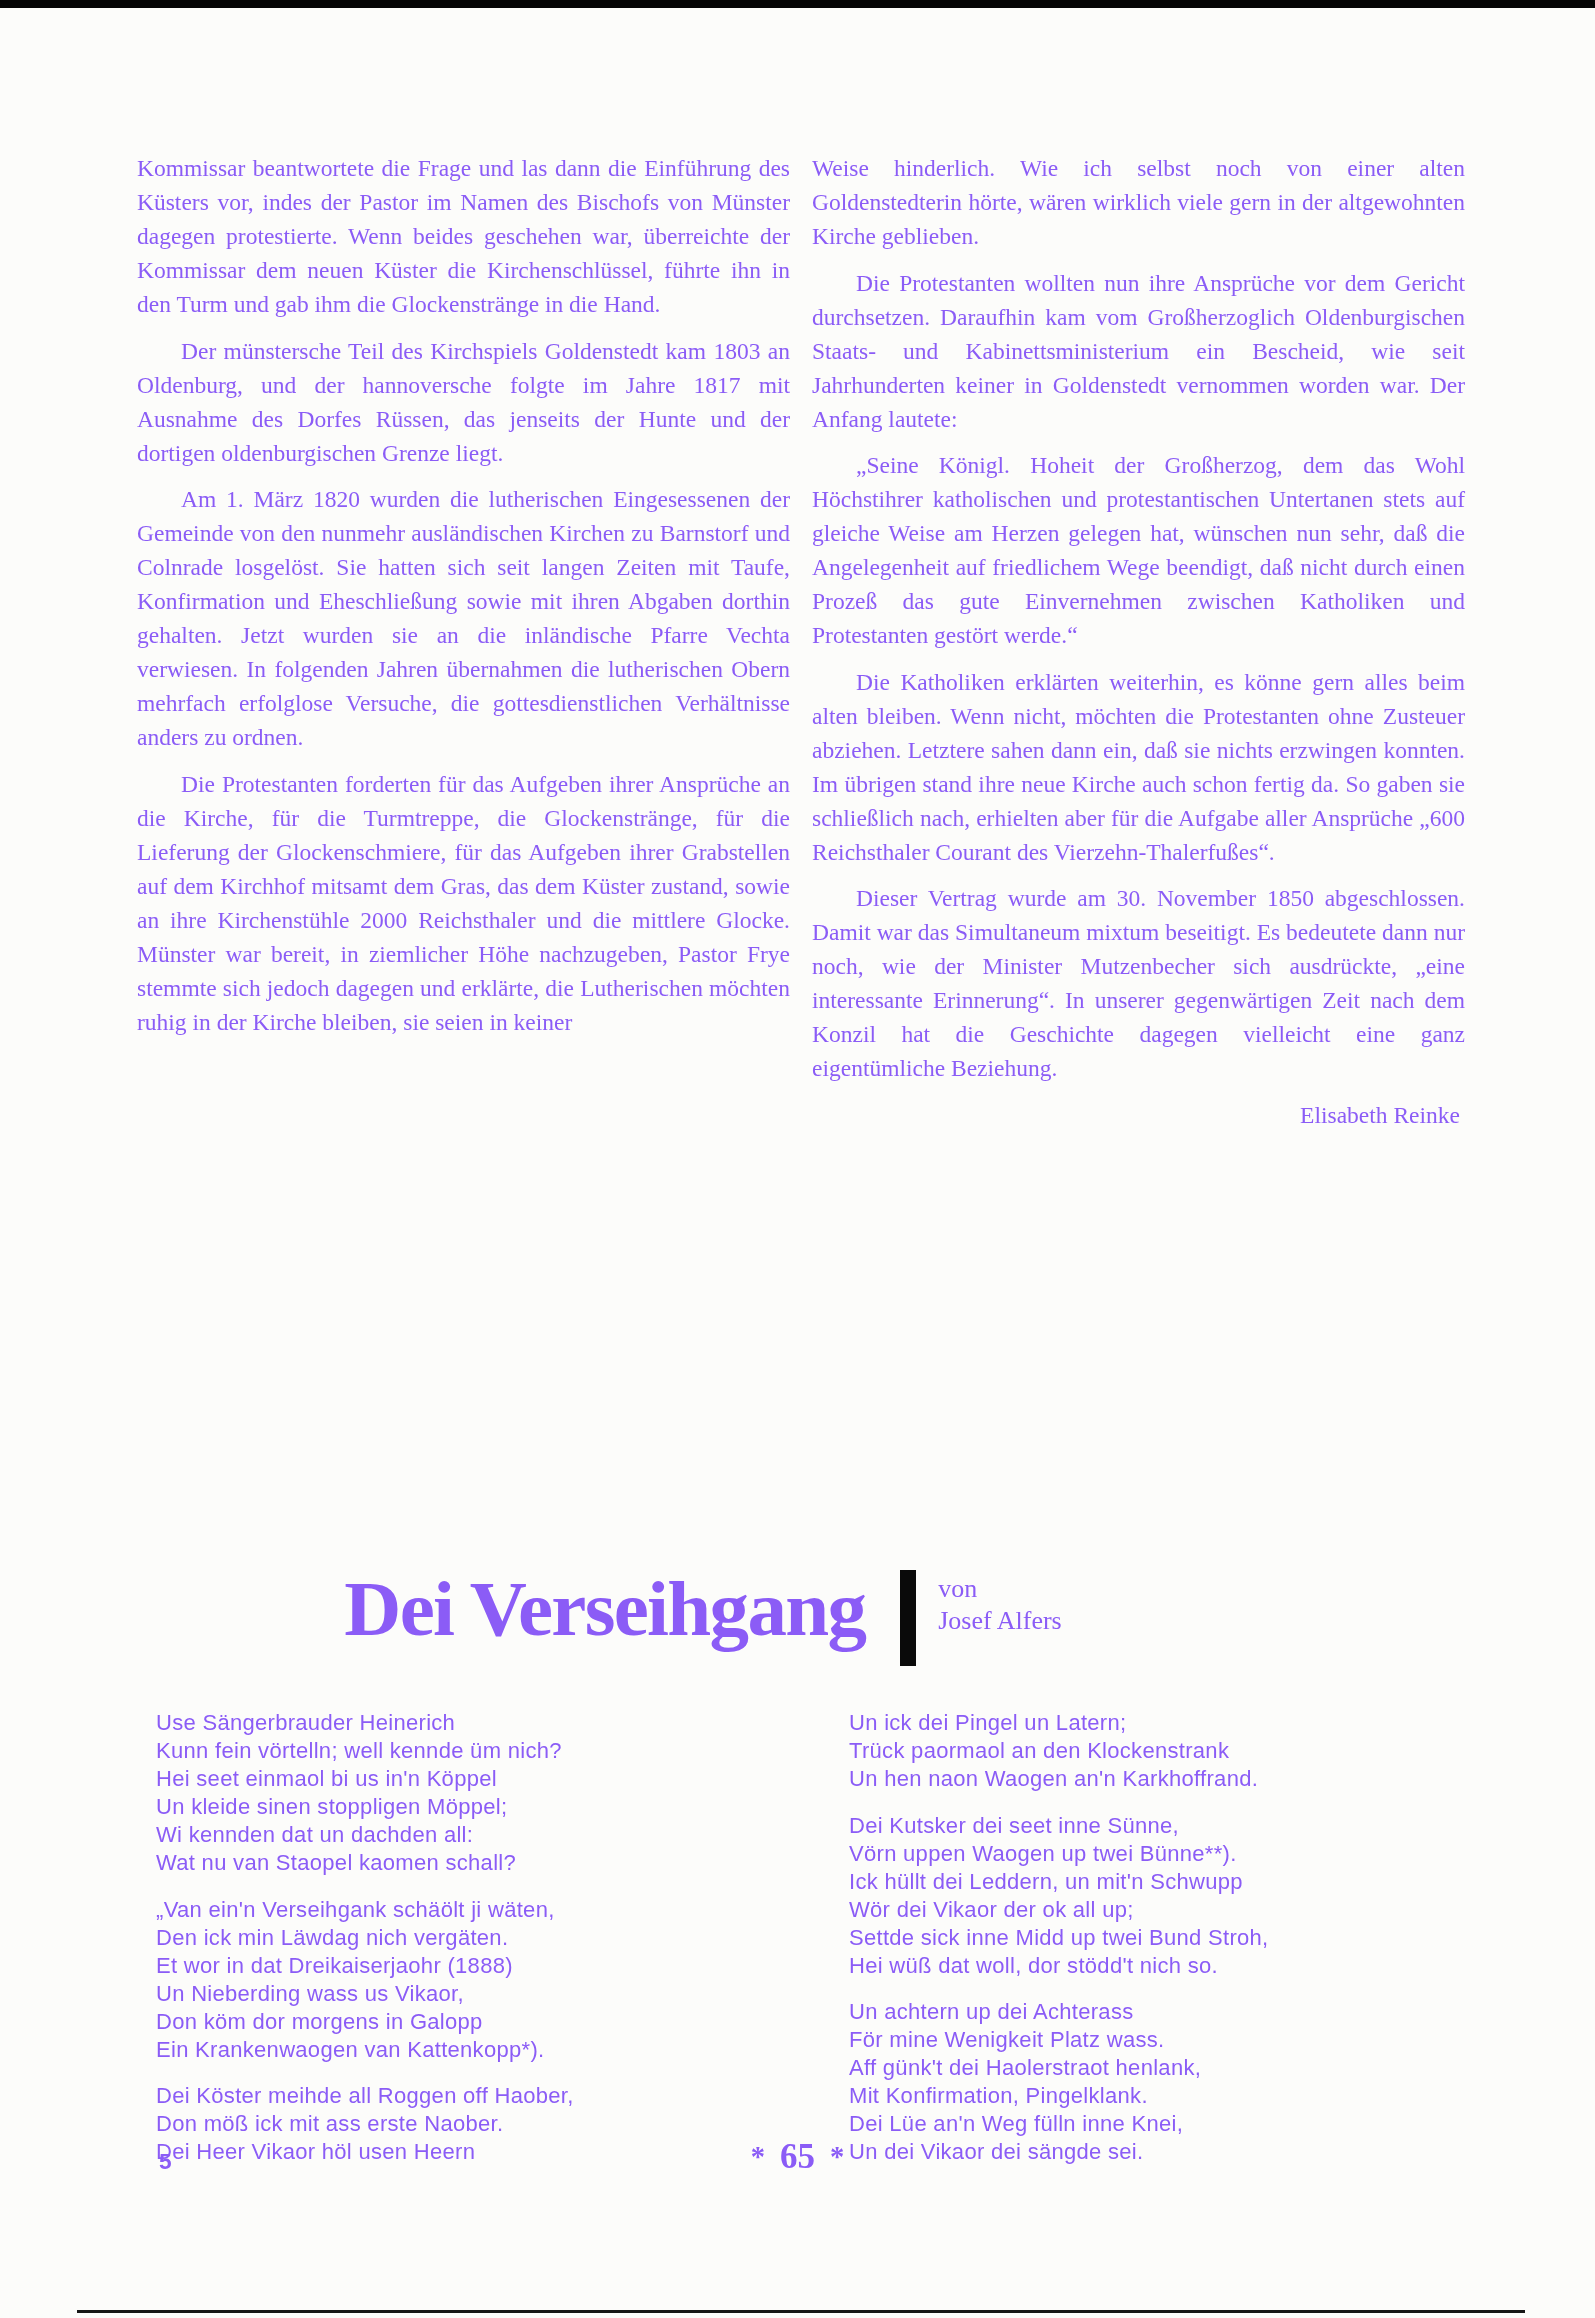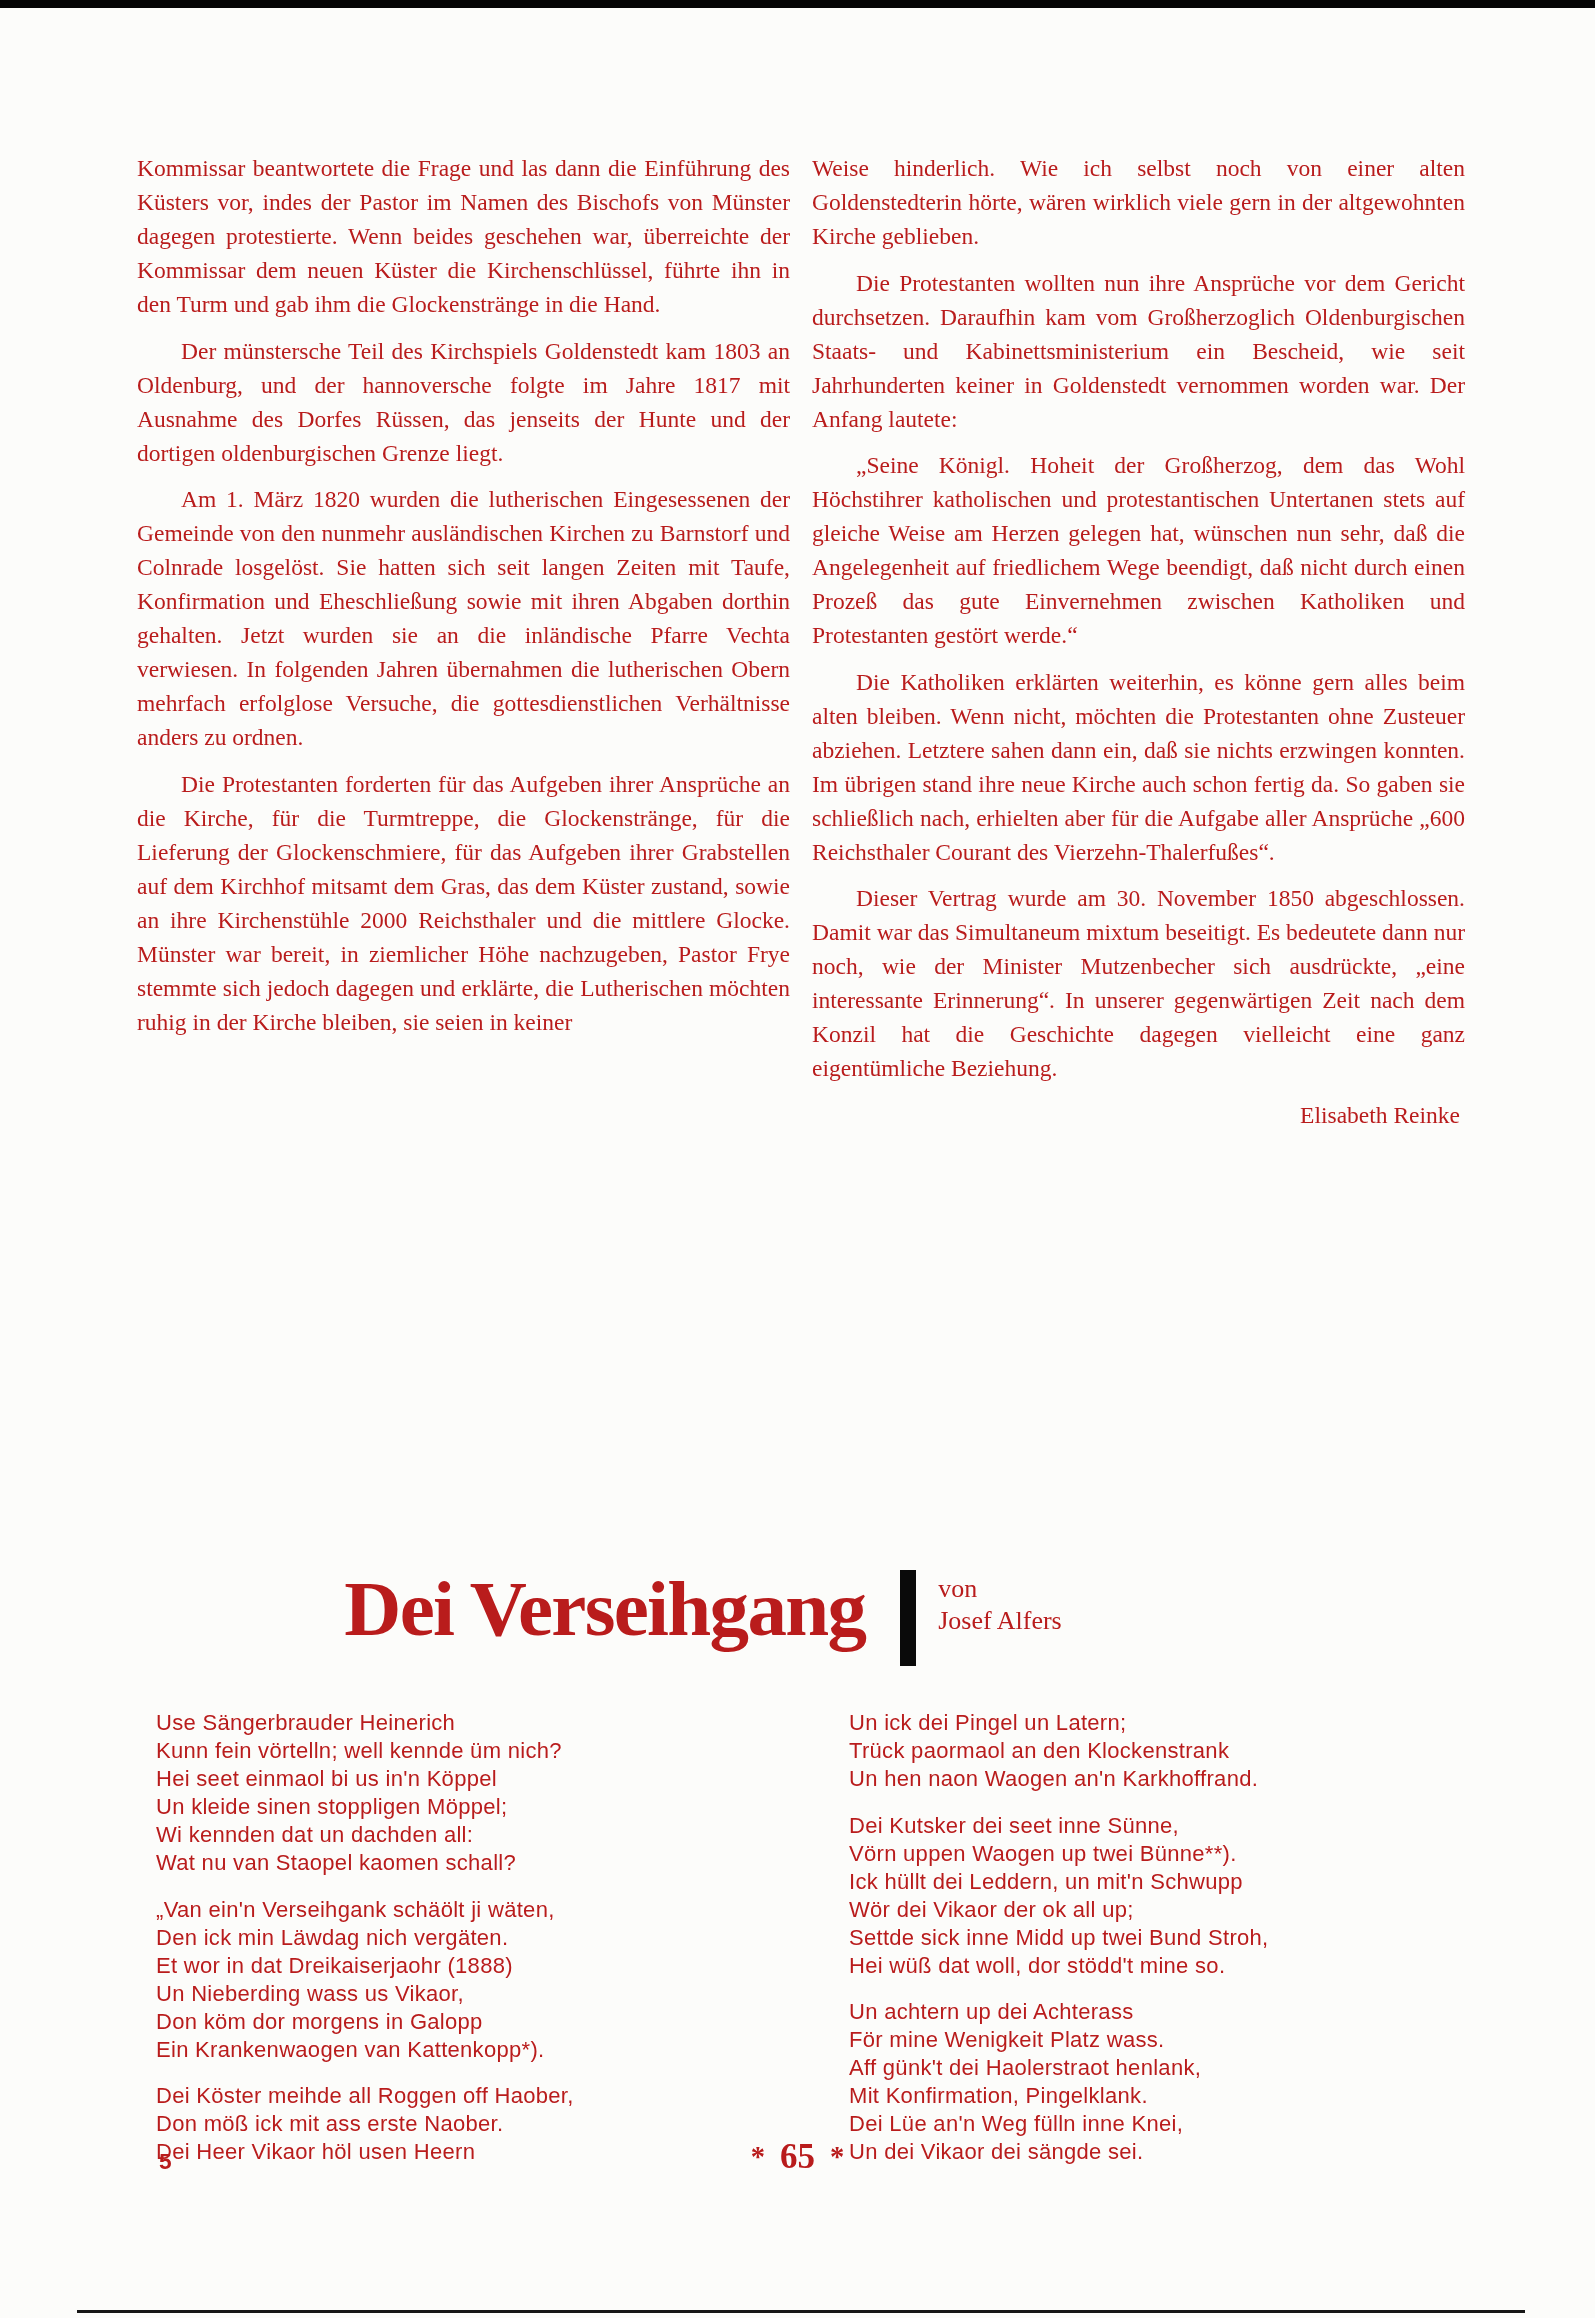--- a/index.html
+++ b/index.html
@@ -2,21 +2,21 @@
 <html style="font-size:13.4px"><head>
 <meta charset="utf-8">
 <style>
   html, body { margin: 0; padding: 0; background: #d8d8d4; }
   .page {
     position: relative;
     width: 1595px;
     height: 2319px;
     margin: 0 auto;
     background: #fcfcfa;
-    color: #b91c1c;
+    color: #8b5cf6;
     font-family: "Liberation Serif", serif;
     overflow: hidden;
   }
   .artifact-top {
     position: absolute; top: 0; left: 0;
     width: 1595px; height: 8.4px; background: #050505;
   }
   .artifact-bottom {
     position: absolute; top: 2310px; left: 77px;
     width: 1448px; height: 2.5px; background: #161616;
@@ -146,21 +146,21 @@
         <span class="poem-line">Un ick dei Pingel un Latern;</span>
         <span class="poem-line">Trück paormaol an den Klockenstrank</span>
         <span class="poem-line">Un hen naon Waogen an'n Karkhoffrand.</span>
       </div>
       <div class="stanza">
         <span class="poem-line">Dei Kutsker dei seet inne Sünne,</span>
         <span class="poem-line">Vörn uppen Waogen up twei Bünne**).</span>
         <span class="poem-line">Ick hüllt dei Leddern, un mit'n Schwupp</span>
         <span class="poem-line">Wör dei Vikaor der ok all up;</span>
         <span class="poem-line">Settde sick inne Midd up twei Bund Stroh,</span>
-        <span class="poem-line">Hei wüß dat woll, dor stödd't mine so.</span>
+        <span class="poem-line">Hei wüß dat woll, dor stödd't nich so.</span>
       </div>
       <div class="stanza">
         <span class="poem-line">Un achtern up dei Achterass</span>
         <span class="poem-line">För mine Wenigkeit Platz wass.</span>
         <span class="poem-line">Aff günk't dei Haolerstraot henlank,</span>
         <span class="poem-line">Mit Konfirmation, Pingelklank.</span>
         <span class="poem-line">Dei Lüe an'n Weg fülln inne Knei,</span>
         <span class="poem-line">Un dei Vikaor dei sängde sei.</span>
       </div>
     </div>

